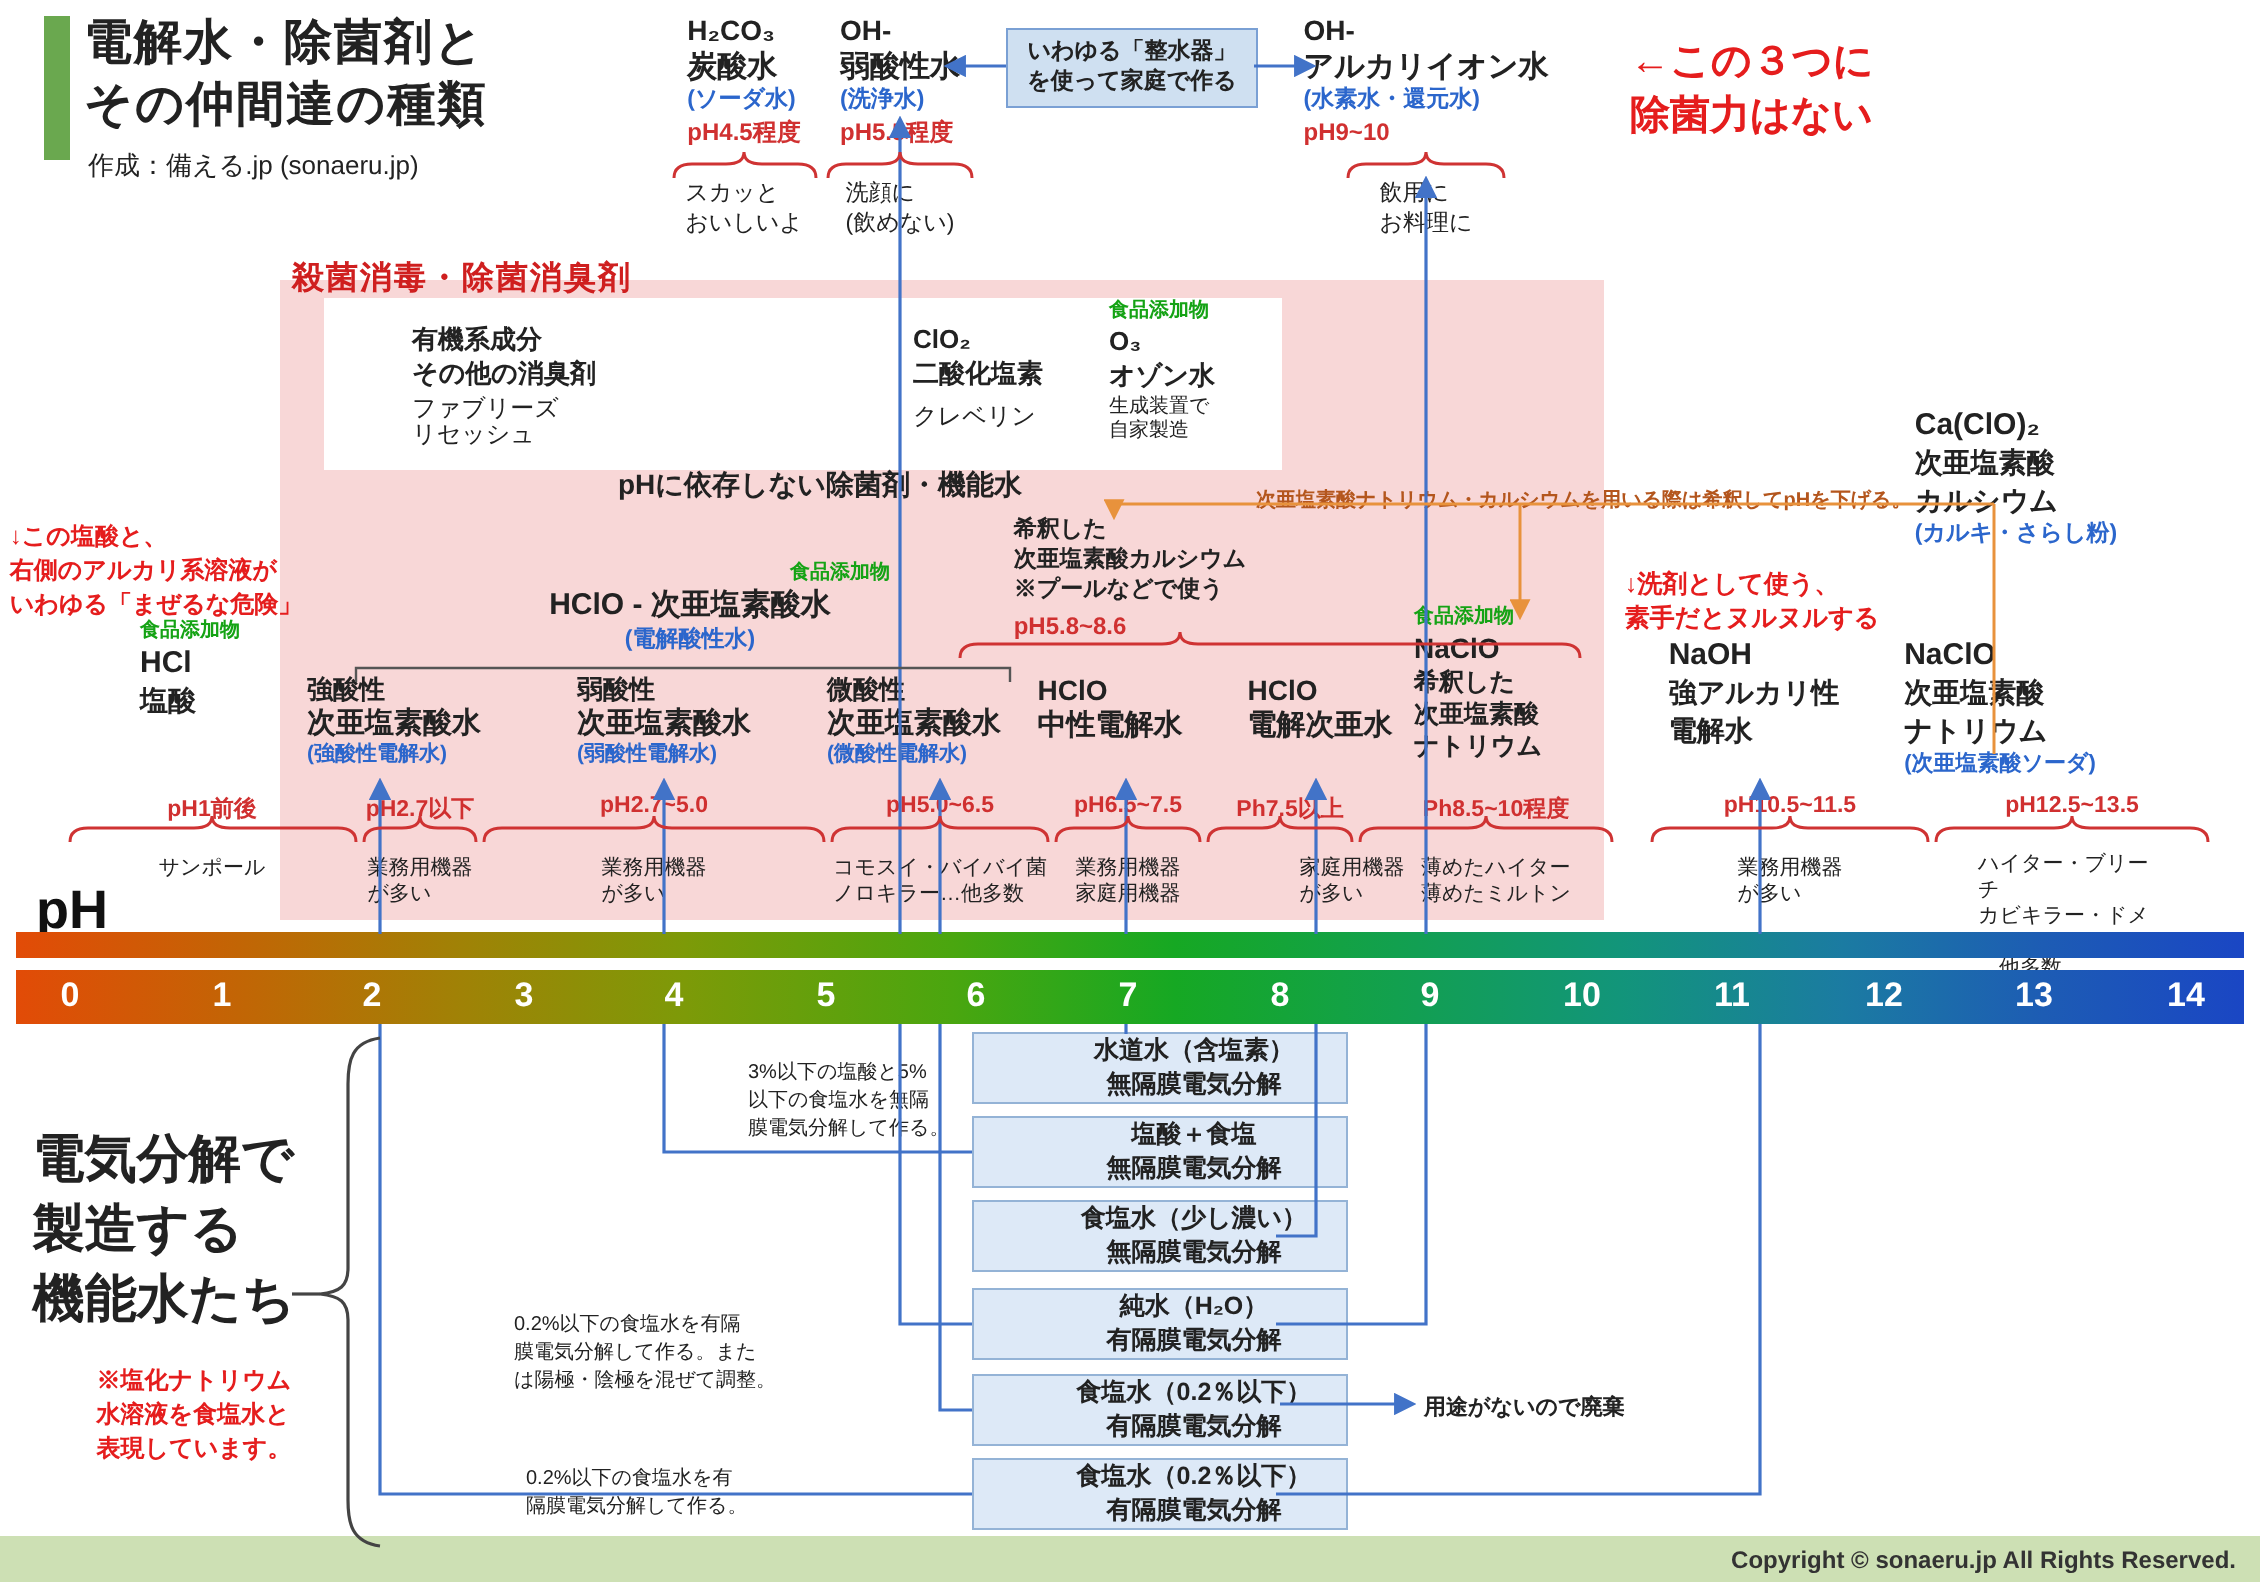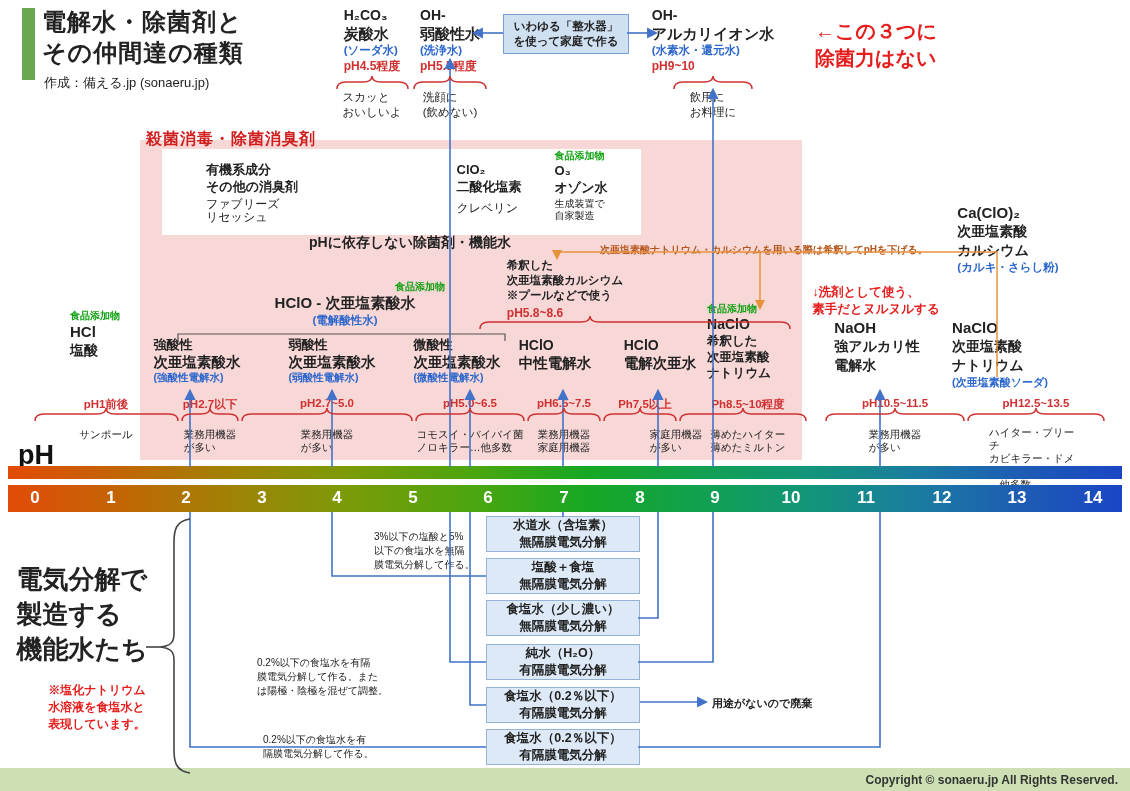--- a/index.html
+++ b/index.html
@@ -19,38 +19,38 @@
   .note{font-size:11.5px;line-height:15px;}
   .title{font-size:24px;line-height:31px;font-weight:800;letter-spacing:1px;}
   .author{font-size:13px;}
   .accentbar{width:13px;height:72px;background:#6aa84f;}
   .pinkregion{background:#f8d7d7;}
   .pinktitle{font-size:16px;font-weight:800;color:#cf1f1f;letter-spacing:1px;}
   .whitebox{background:#ffffff;}
   .colmain{font-size:13px;line-height:17px;font-weight:600;}
   .colsub{font-size:12px;line-height:13px;}
   .subtitle{font-size:14px;font-weight:800;}
-  .dilnote{font-size:10px;color:#b4561d;font-weight:600;white-space:nowrap;}
+  .dilnote{font-size:10px;color:#b4561d;font-weight:600;white-space:nowrap;margin-left:28px;}
   .grade{font-size:13px;line-height:17px;font-weight:600;}
   .sname{font-size:14.5px;line-height:18px;font-weight:600;}
   .salias{font-size:10.5px;line-height:13px;font-weight:600;}
   .phlabel{font-size:11.5px;}
   .desc{font-size:10.5px;line-height:13px;}
   .phbig{font-size:27px;font-weight:800;color:#111;
          text-shadow:-2px 0 #fff,2px 0 #fff,0 -2px #fff,0 2px #fff,1px 1px #fff,-1px -1px #fff;}
   .bar{left:8px;width:1114px;background:linear-gradient(to right,#e24b07 0%,#c26505 10%,#a08206 20%,
        #7d9a08 30%,#4aa60f 42%,#16a823 52%,#12a04f 62%,#12957a 72%,#1b7ba2 82%,#1d5cb4 91%,#1a46c4 100%);}
   .tick{font-size:17px;font-weight:800;color:#fff;transform:translateX(-50%);}
   .bluebox{background:#cfe0f1;border:1.5px solid #7aa0d4;display:flex;align-items:center;justify-content:center;
            font-size:11.5px;line-height:15px;text-align:center;font-weight:600;}
   .grouplabel{font-size:26px;line-height:35px;font-weight:800;}
   .saltnote{font-size:12px;line-height:17px;}
   .processbox{background:#dde9f7;border:1.3px solid #94b3d6;width:152px;height:34px;display:flex;
               align-items:center;justify-content:center;font-size:12.5px;line-height:17px;
-              text-align:center;font-weight:600;}
+              text-align:center;font-weight:600;padding-left:34px;}
   .ann{font-size:10px;line-height:14px;}
   .waste{font-size:11px;font-weight:600;}
   .footer{left:0;top:768px;width:1130px;height:23px;background:#cde0b4;display:flex;
           align-items:center;justify-content:flex-end;padding-right:12px;box-sizing:border-box;
           font-size:12px;font-weight:700;color:#333;}
   svg.overlay{position:absolute;left:0;top:0;pointer-events:none;}
 </style>
 </head>
 <body>
 
@@ -120,20 +120,23 @@
 
   <div class="abs dilnote" style="left:600px;top:243px">次亜塩素酸ナトリウム・カルシウムを用いる際は希釈してpHを下げる。</div>
 
   <div class="abs cx" style="left:565px;top:258px">
     <div class="pre" style="font-size:11.5px;line-height:15px;font-weight:600">希釈した
 次亜塩素酸カルシウム
 ※プールなどで使う</div>
     <div class="red ph" style="margin-top:2px">pH5.8~8.6</div>
   </div>
 
+  <div class="abs cx redbright pre" style="left:78px;top:260px;font-size:12px;line-height:17px">↓この塩酸と、
+右側のアルカリ系溶液が
+いわゆる「まぜるな危険」</div>
 
   <div class="abs cx" style="left:95px;top:310px">
     <div class="greenlbl">食品添加物</div>
     <div class="nm">HCl</div>
     <div class="fm">塩酸</div>
   </div>
 
   <div class="abs cx greenlbl" style="left:420px;top:281px">食品添加物</div>
   <div class="abs cx nm" style="left:345px;top:293px">HClO - 次亜塩素酸水</div>
   <div class="abs cx alias blue" style="left:345px;top:313px">(電解酸性水)</div>

